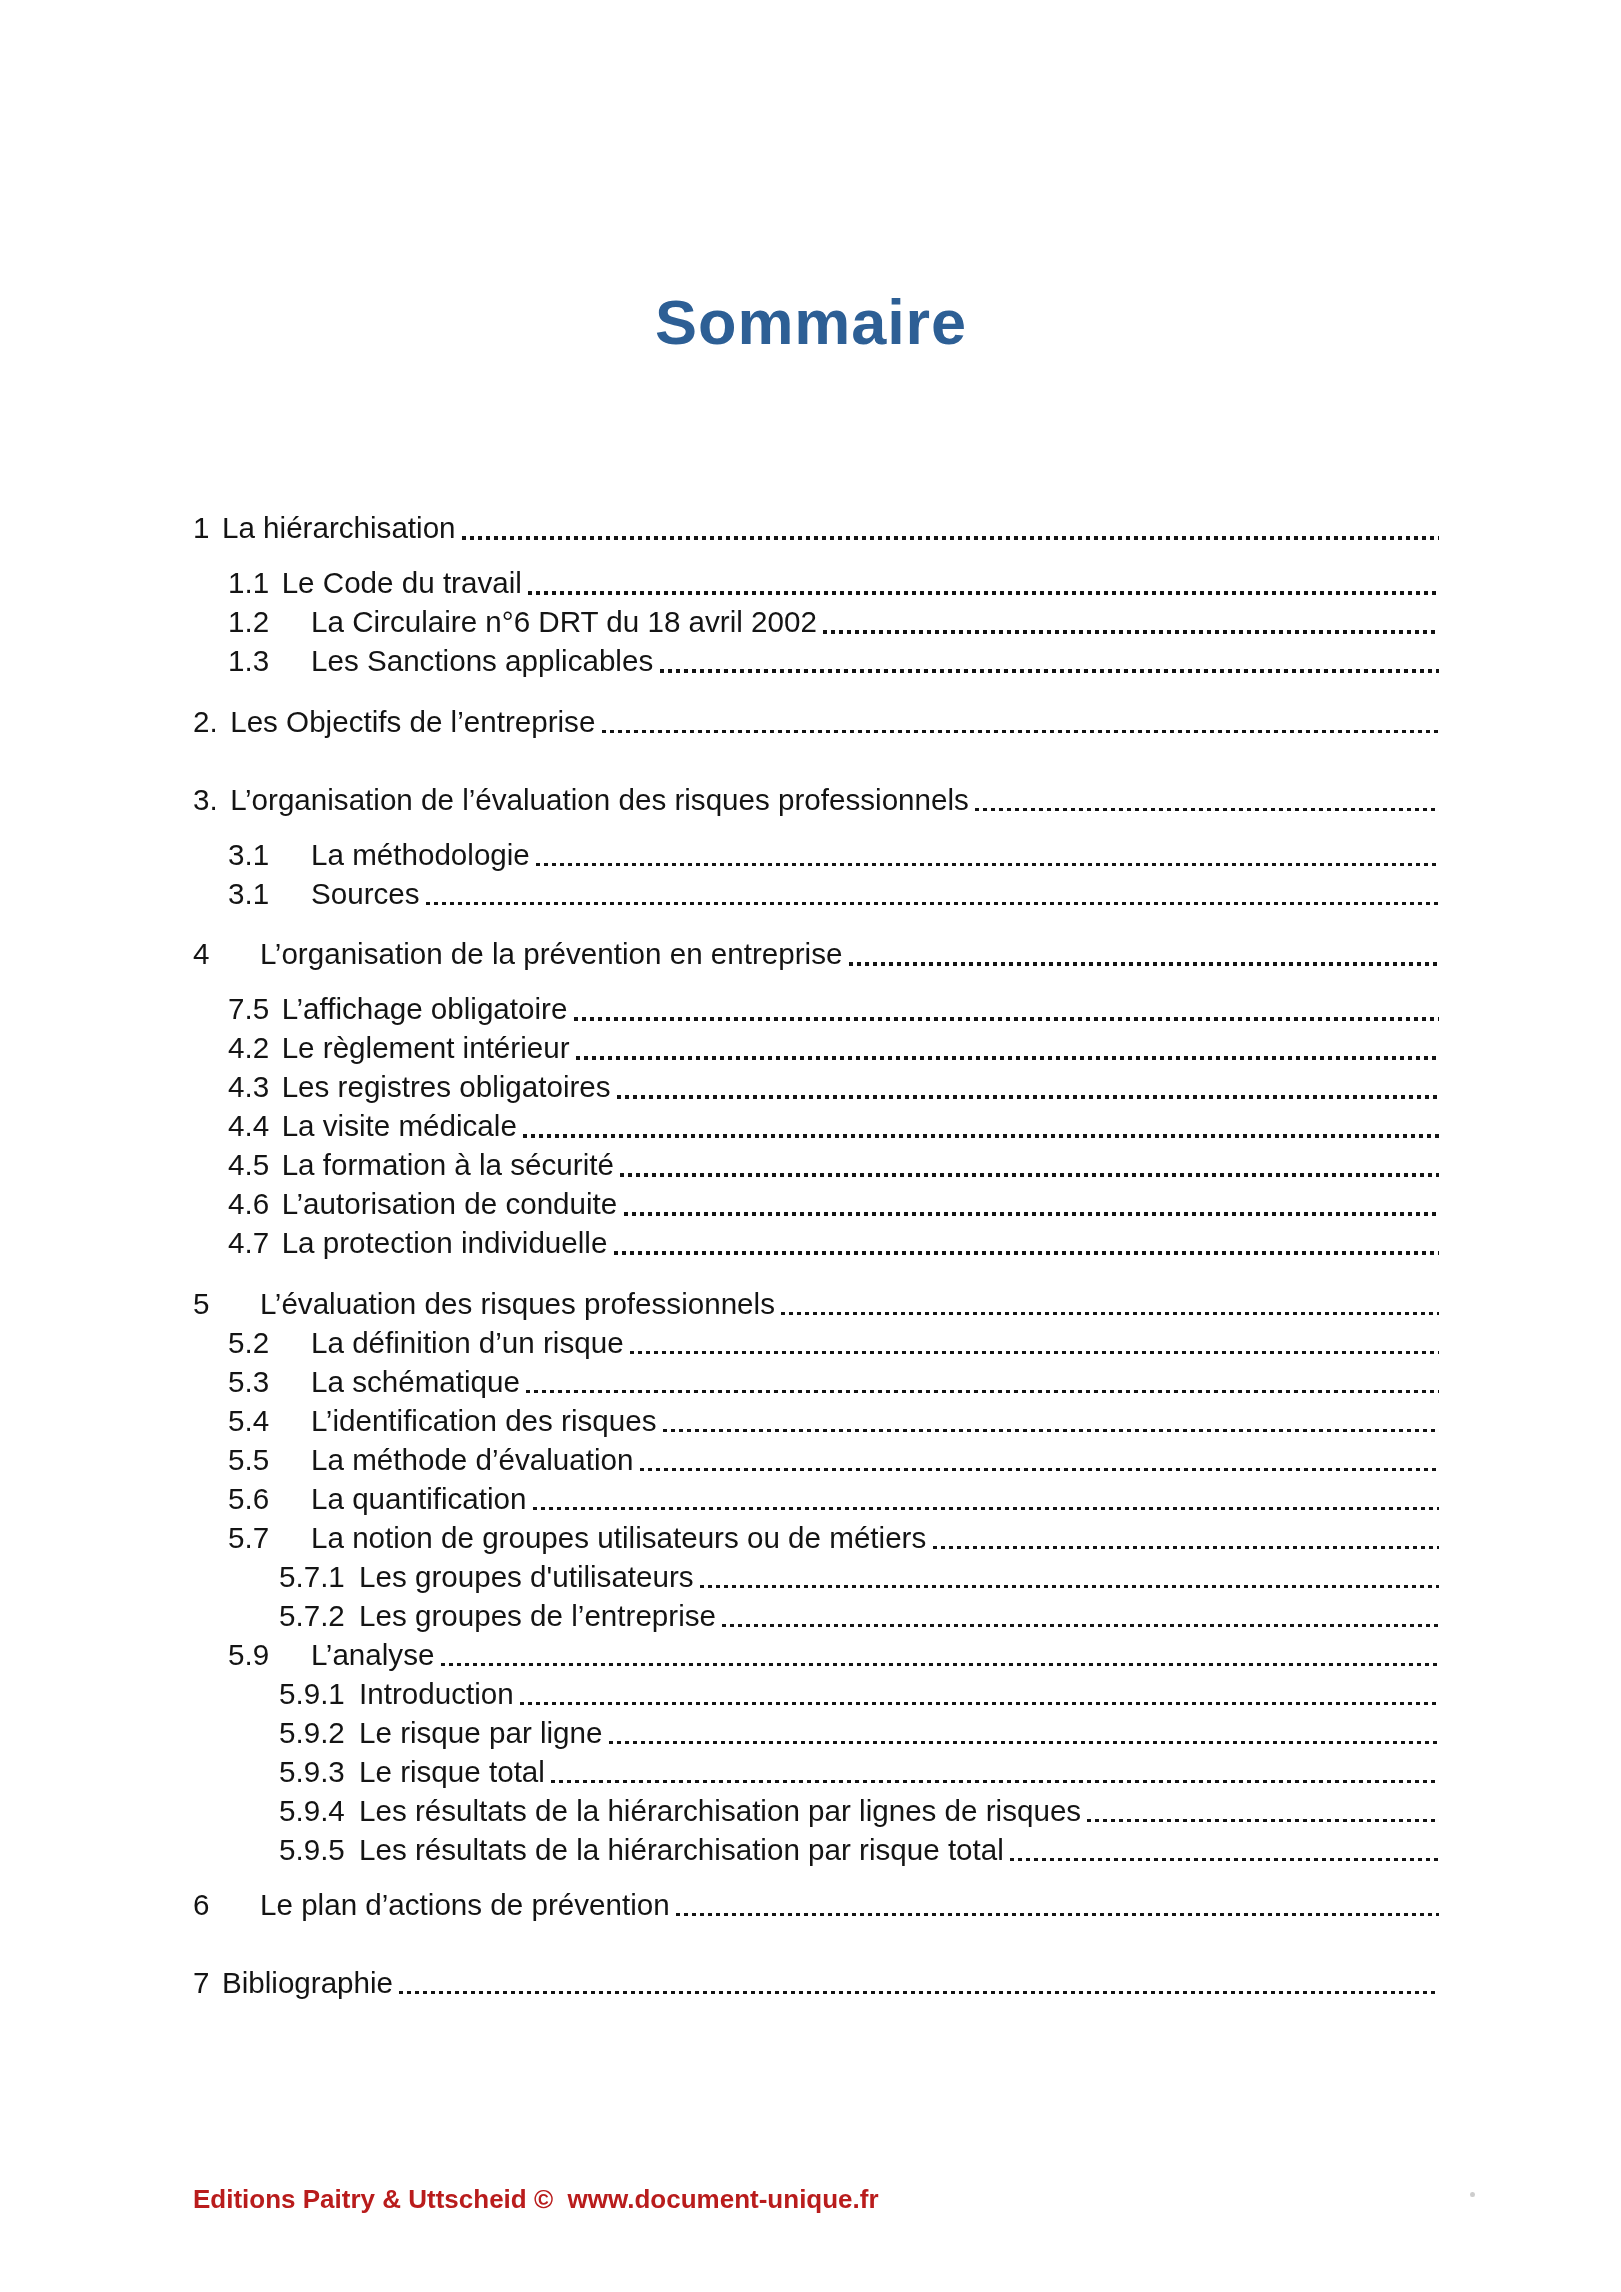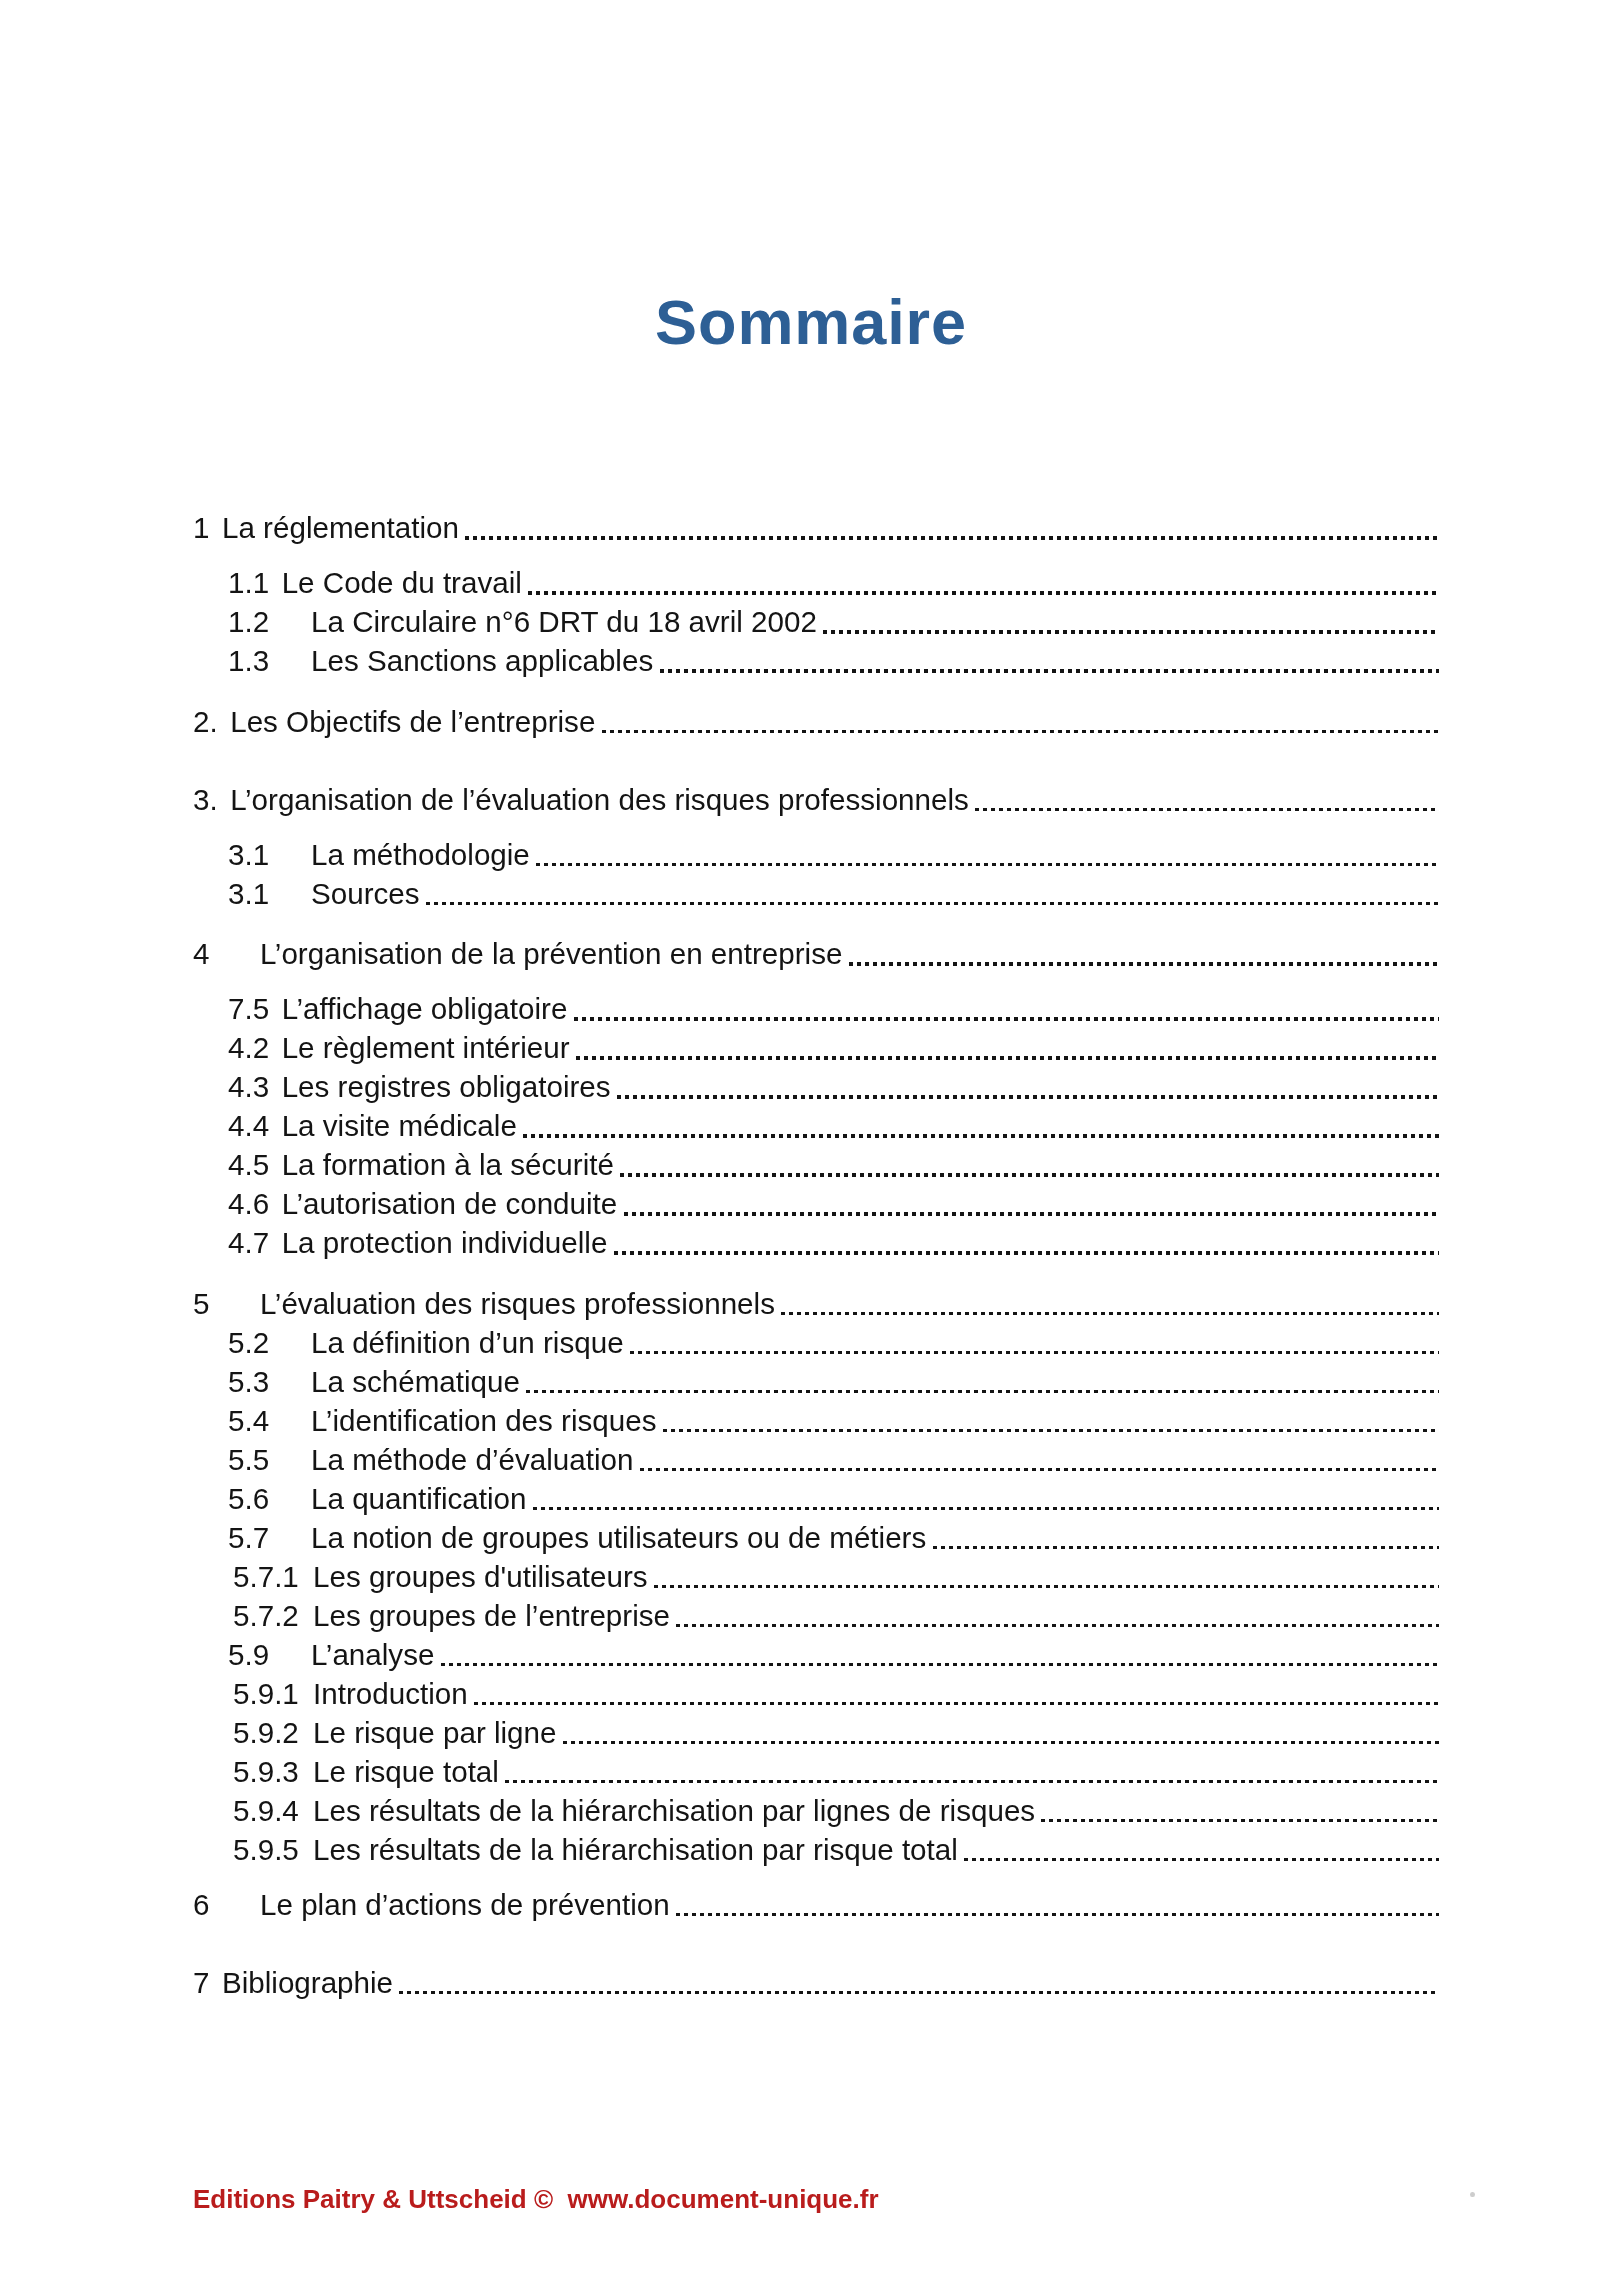--- a/index.html
+++ b/index.html
@@ -31,21 +31,21 @@
   }
   .row {
     display: flex;
     align-items: stretch;
     font-size: 29.6px;
     line-height: 39px;
     height: 39px;
     white-space: pre;
   }
   .row.l2 { margin-left: 35px; }
-  .row.l3 { margin-left: 40px; }
+  .row.l3 { margin-left: 86px; }
   .num { flex: none; }
   .row.notab .num { padding-right: 12.5px; }
   .row.l1.tab .num { width: 67px; }
   .row.l2.tab .num { width: 83px; }
   .row.l3.tab .num { width: 80px; }
   .label { flex: none; }
   .leader {
     flex: 1 1 auto;
     height: 3.6px;
     align-self: flex-end;
@@ -73,21 +73,21 @@
     background: #cdcdcd;
   }
 </style>
 </head>
 <body>
 
 <div class="page" style="color: rgb(20, 20, 20);">
   <h1 class="doc-title" style="color: rgb(45, 95, 149);">Sommaire</h1>
 
   <div class="toc">
-      <div class="row l1 notab"><span class="num">1</span><span class="label">La réglementation</span><span class="leader"></span></div>
+      <div class="row l1 notab"><span class="num">1</span><span class="label">La hiérarchisation</span><span class="leader"></span></div>
       <div class="row l2 notab gap-sm"><span class="num">1.1</span><span class="label">Le Code du travail</span><span class="leader"></span></div>
       <div class="row l2 tab"><span class="num">1.2</span><span class="label">La Circulaire n°6 DRT du 18 avril 2002</span><span class="leader"></span></div>
       <div class="row l2 tab"><span class="num">1.3</span><span class="label">Les Sanctions applicables</span><span class="leader"></span></div>
       <div class="row l1 notab gap-md"><span class="num">2.</span><span class="label">Les Objectifs de l’entreprise</span><span class="leader"></span></div>
       <div class="row l1 notab gap-lg"><span class="num">3.</span><span class="label">L’organisation de l’évaluation des risques professionnels</span><span class="leader"></span></div>
       <div class="row l2 tab gap-sm"><span class="num">3.1</span><span class="label">La méthodologie</span><span class="leader"></span></div>
       <div class="row l2 tab"><span class="num">3.1</span><span class="label">Sources</span><span class="leader"></span></div>
       <div class="row l1 tab gap-md"><span class="num">4</span><span class="label">L’organisation de la prévention en entreprise</span><span class="leader"></span></div>
       <div class="row l2 notab gap-sm"><span class="num">7.5</span><span class="label">L’affichage obligatoire</span><span class="leader"></span></div>
       <div class="row l2 notab"><span class="num">4.2</span><span class="label">Le règlement intérieur</span><span class="leader"></span></div>

